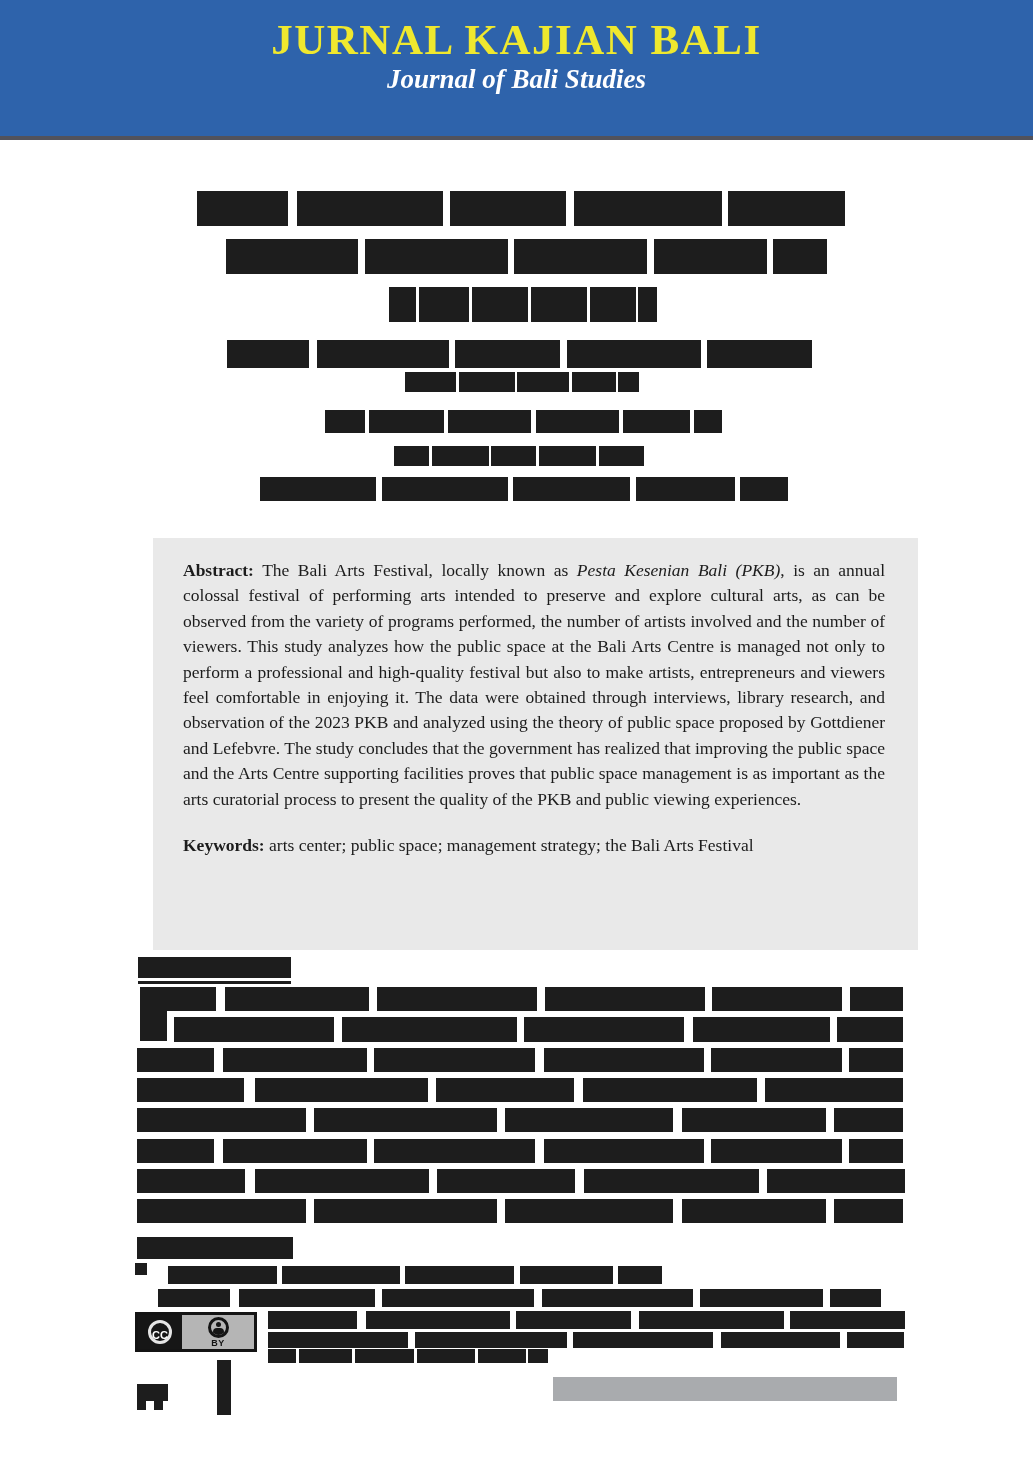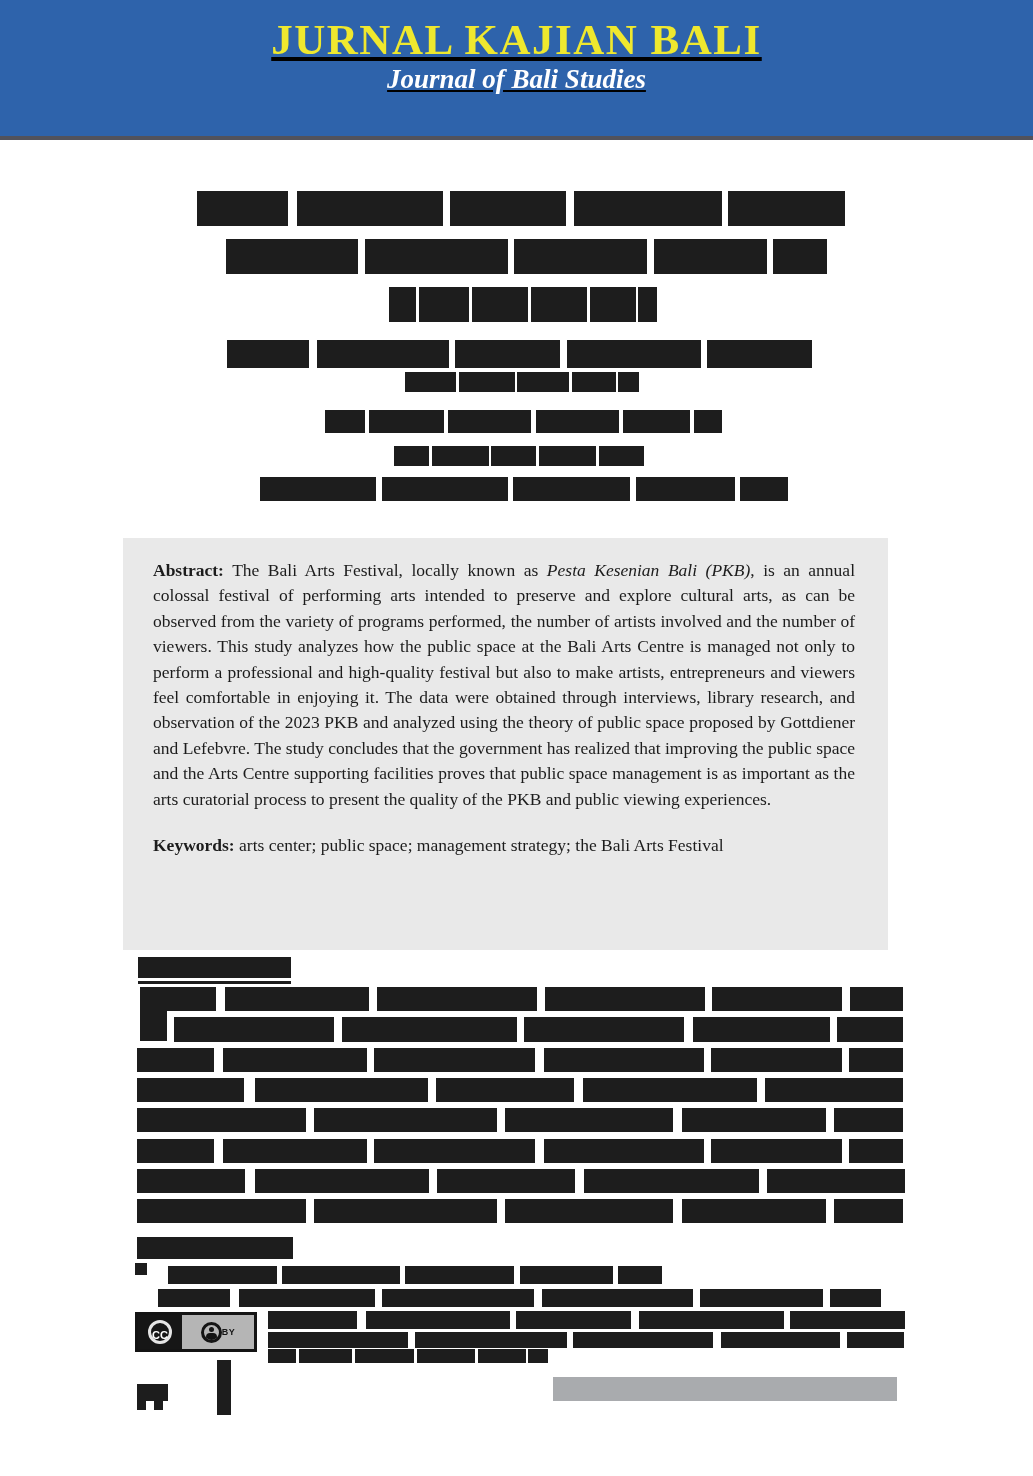--- a/index.html
+++ b/index.html
@@ -14,41 +14,41 @@
   .page{
     position:relative;width:1033px;height:1476px;margin:0 auto;
     background:#ffffff;overflow:hidden;
     font-family:"Liberation Serif","DejaVu Serif",serif;
   }
   
   .banner{
     position:absolute;left:0;top:0;width:100%;height:140px;
     background:var(--banner-blue);
     border-bottom:4px solid var(--banner-border);
-    text-align:center;box-sizing:border-box;padding-top:17px;text-decoration:underline;
+    text-align:center;box-sizing:border-box;padding-top:17px;
   }
   .jtitle{
     color:var(--title-yellow);font-size:43px;line-height:1.08;
     font-weight:600;letter-spacing:1.5px;
   }
   .jsub{
     color:#ffffff;font-size:27px;font-style:italic;font-weight:700;
     line-height:1.05;margin-top:2px;
   }
   .jissn{
     color:#ffffff;font-size:18.5px;line-height:1.0;margin-top:9px;letter-spacing:.3px;
   }
   
   .bar{position:absolute;background-color:var(--ink);}
   .pA{background:linear-gradient(90deg,var(--ink) 0 14%,transparent 14% 15.4%,var(--ink) 15.4% 38%,transparent 38% 39%,var(--ink) 39% 57%,transparent 57% 58.2%,var(--ink) 58.2% 81%,transparent 81% 82%,var(--ink) 82% 100%);}
   .pB{background:linear-gradient(90deg,var(--ink) 0 22%,transparent 22% 23.1%,var(--ink) 23.1% 47%,transparent 47% 48%,var(--ink) 48% 70%,transparent 70% 71.2%,var(--ink) 71.2% 90%,transparent 90% 91%,var(--ink) 91% 100%);}
   .pC{background:linear-gradient(90deg,var(--ink) 0 10%,transparent 10% 11.2%,var(--ink) 11.2% 30%,transparent 30% 31%,var(--ink) 31% 52%,transparent 52% 53.1%,var(--ink) 53.1% 74%,transparent 74% 75%,var(--ink) 75% 92%,transparent 92% 93%,var(--ink) 93% 100%);}
   
   .abstract-box{
-    position:absolute;left:123px;top:538px;width:765px;height:412px;
+    position:absolute;left:153px;top:538px;width:765px;height:412px;
     background:var(--abstract-bg);box-sizing:border-box;
     padding:20px 33px 24px 30px;color:#1c1c1c;
   }
   .abstract-text{
     margin:0;font-size:17.5px;line-height:25.4px;text-align:justify;
   }
   .keywords{
     margin:21px 0 0 0;font-size:17.5px;line-height:25px;
   }
   
@@ -59,21 +59,21 @@
   }
   .cc-left{
     width:44px;background:#161616;display:flex;align-items:center;justify-content:center;
   }
   .cc-circle{
     width:24px;height:24px;border:3px solid #e5e5e5;border-radius:50%;
     color:#ffffff;font-size:11px;font-weight:700;line-height:24px;text-align:center;
     font-family:"Liberation Sans",sans-serif;box-sizing:border-box;
   }
   .cc-right{
-    flex:1;display:flex;flex-direction:row;align-items:center;justify-content:center;
+    flex:1;display:flex;flex-direction:column;align-items:center;justify-content:center;
   }
   .person-circle{
     width:21px;height:21px;border:3px solid #141414;border-radius:50%;
     position:relative;box-sizing:border-box;overflow:hidden;background:#b5b5b5;
   }
   .p-head{
     position:absolute;left:50%;top:2px;width:5px;height:5px;margin-left:-2.5px;
     background:#141414;border-radius:50%;
   }
   .p-body{

